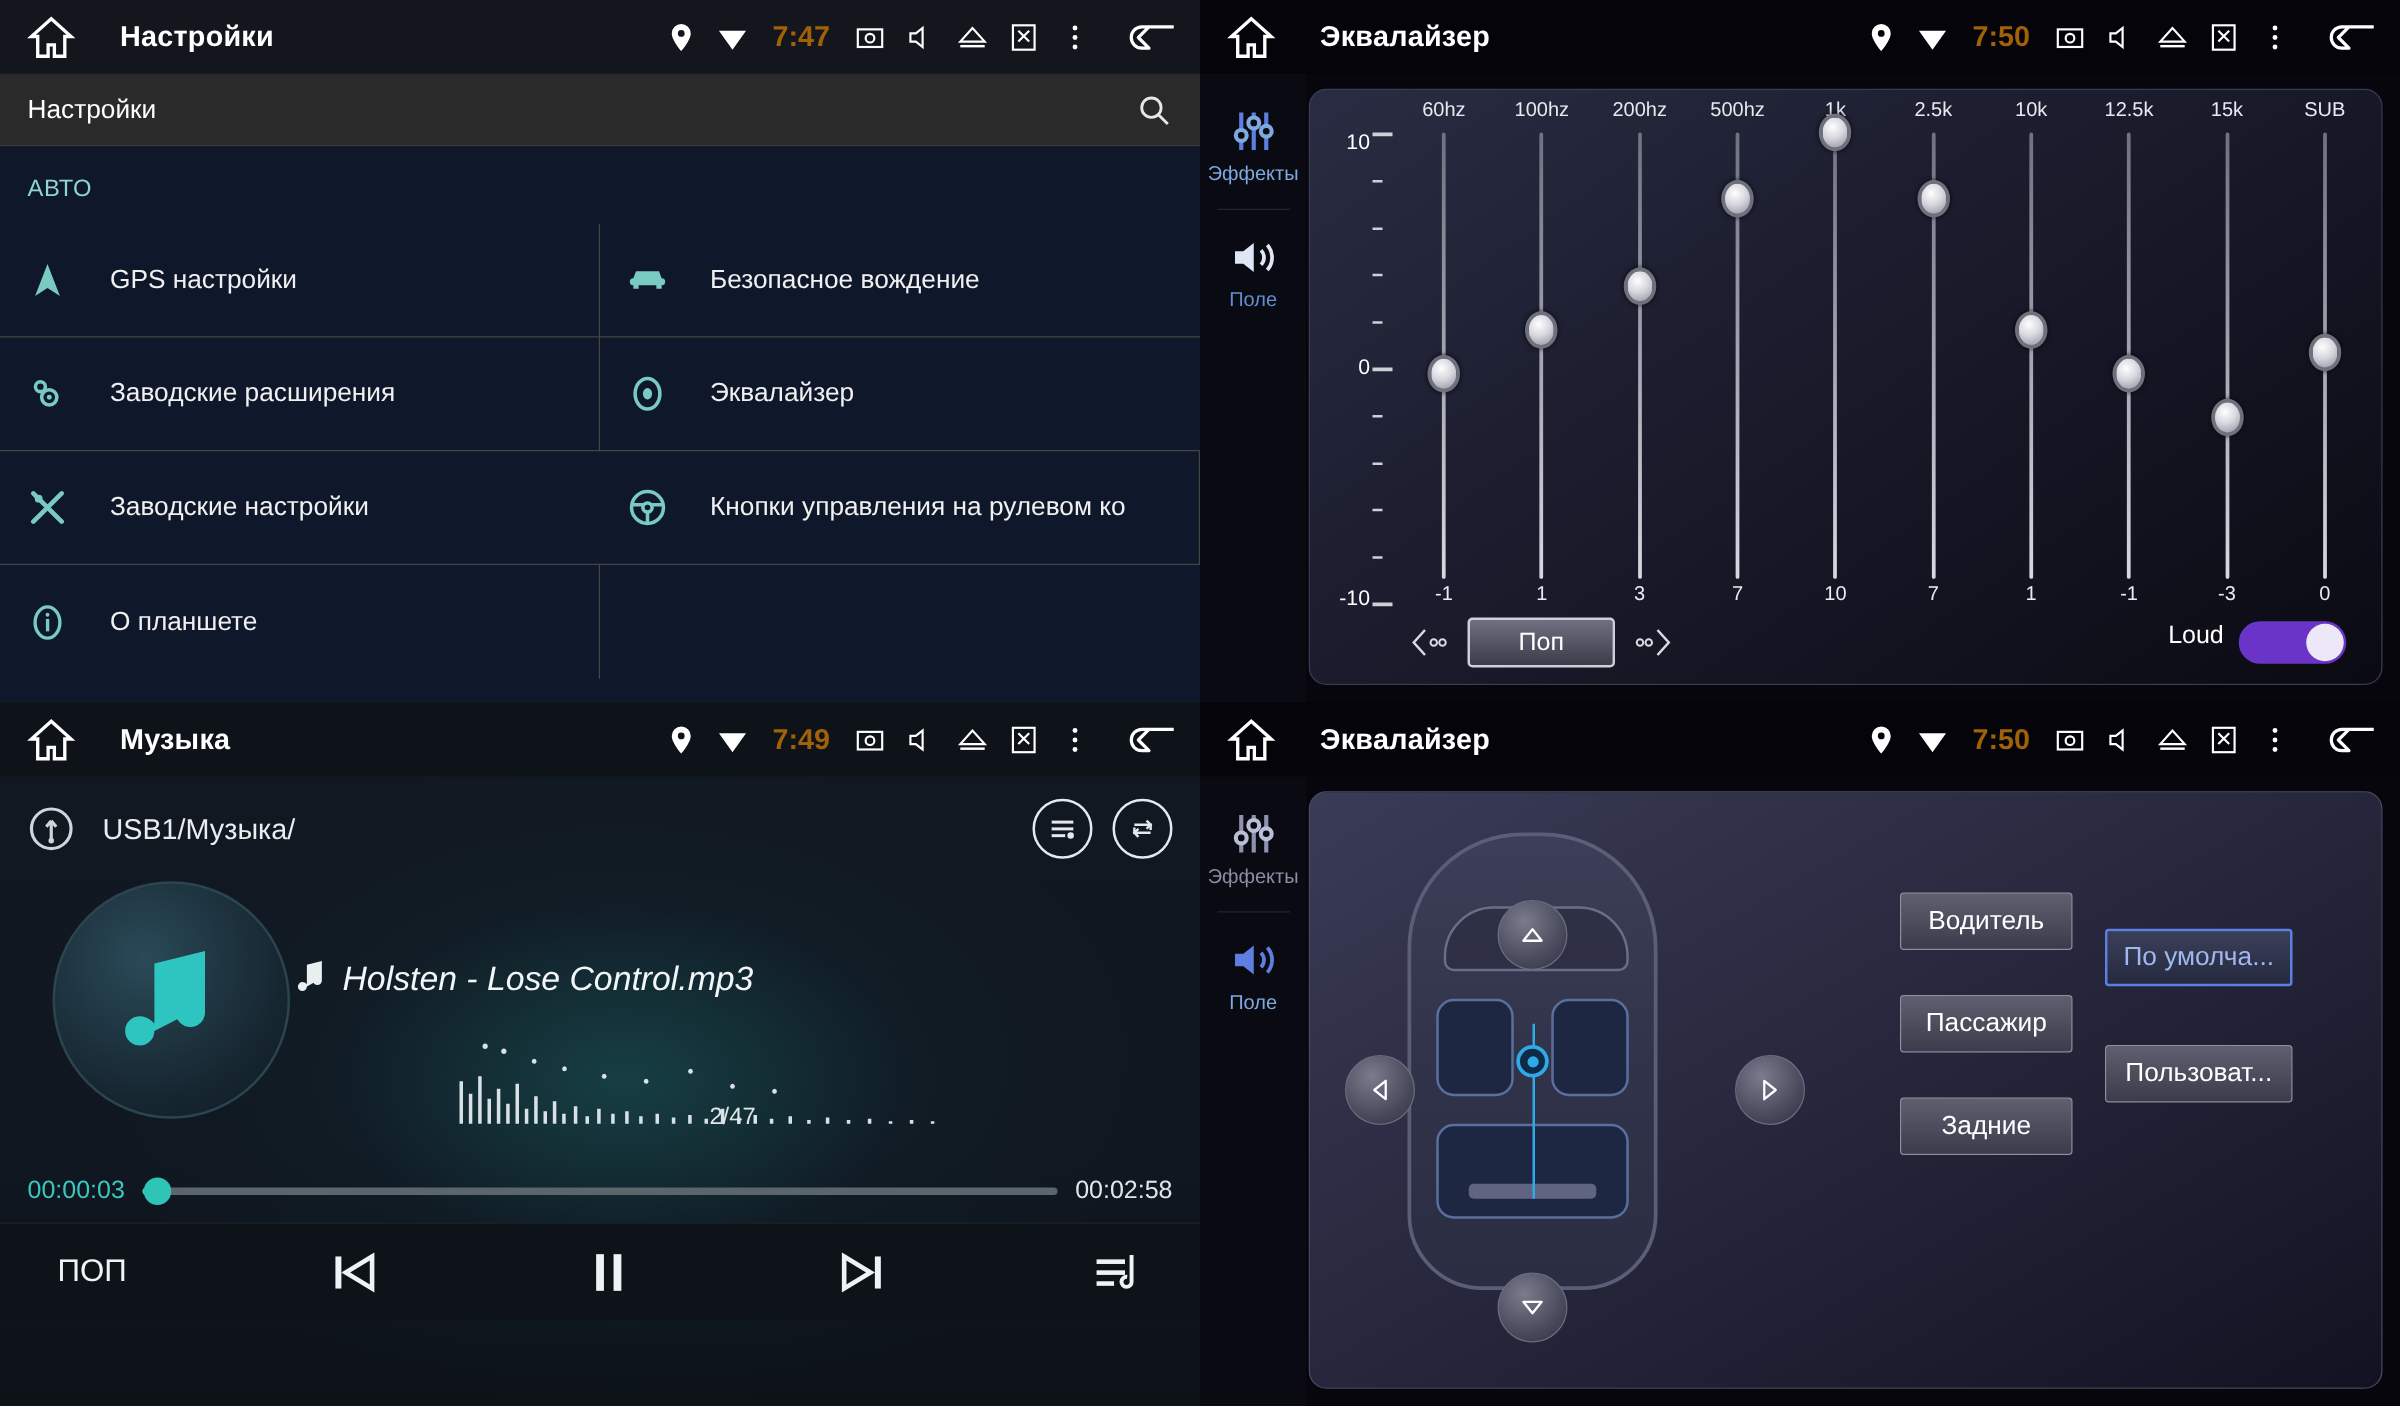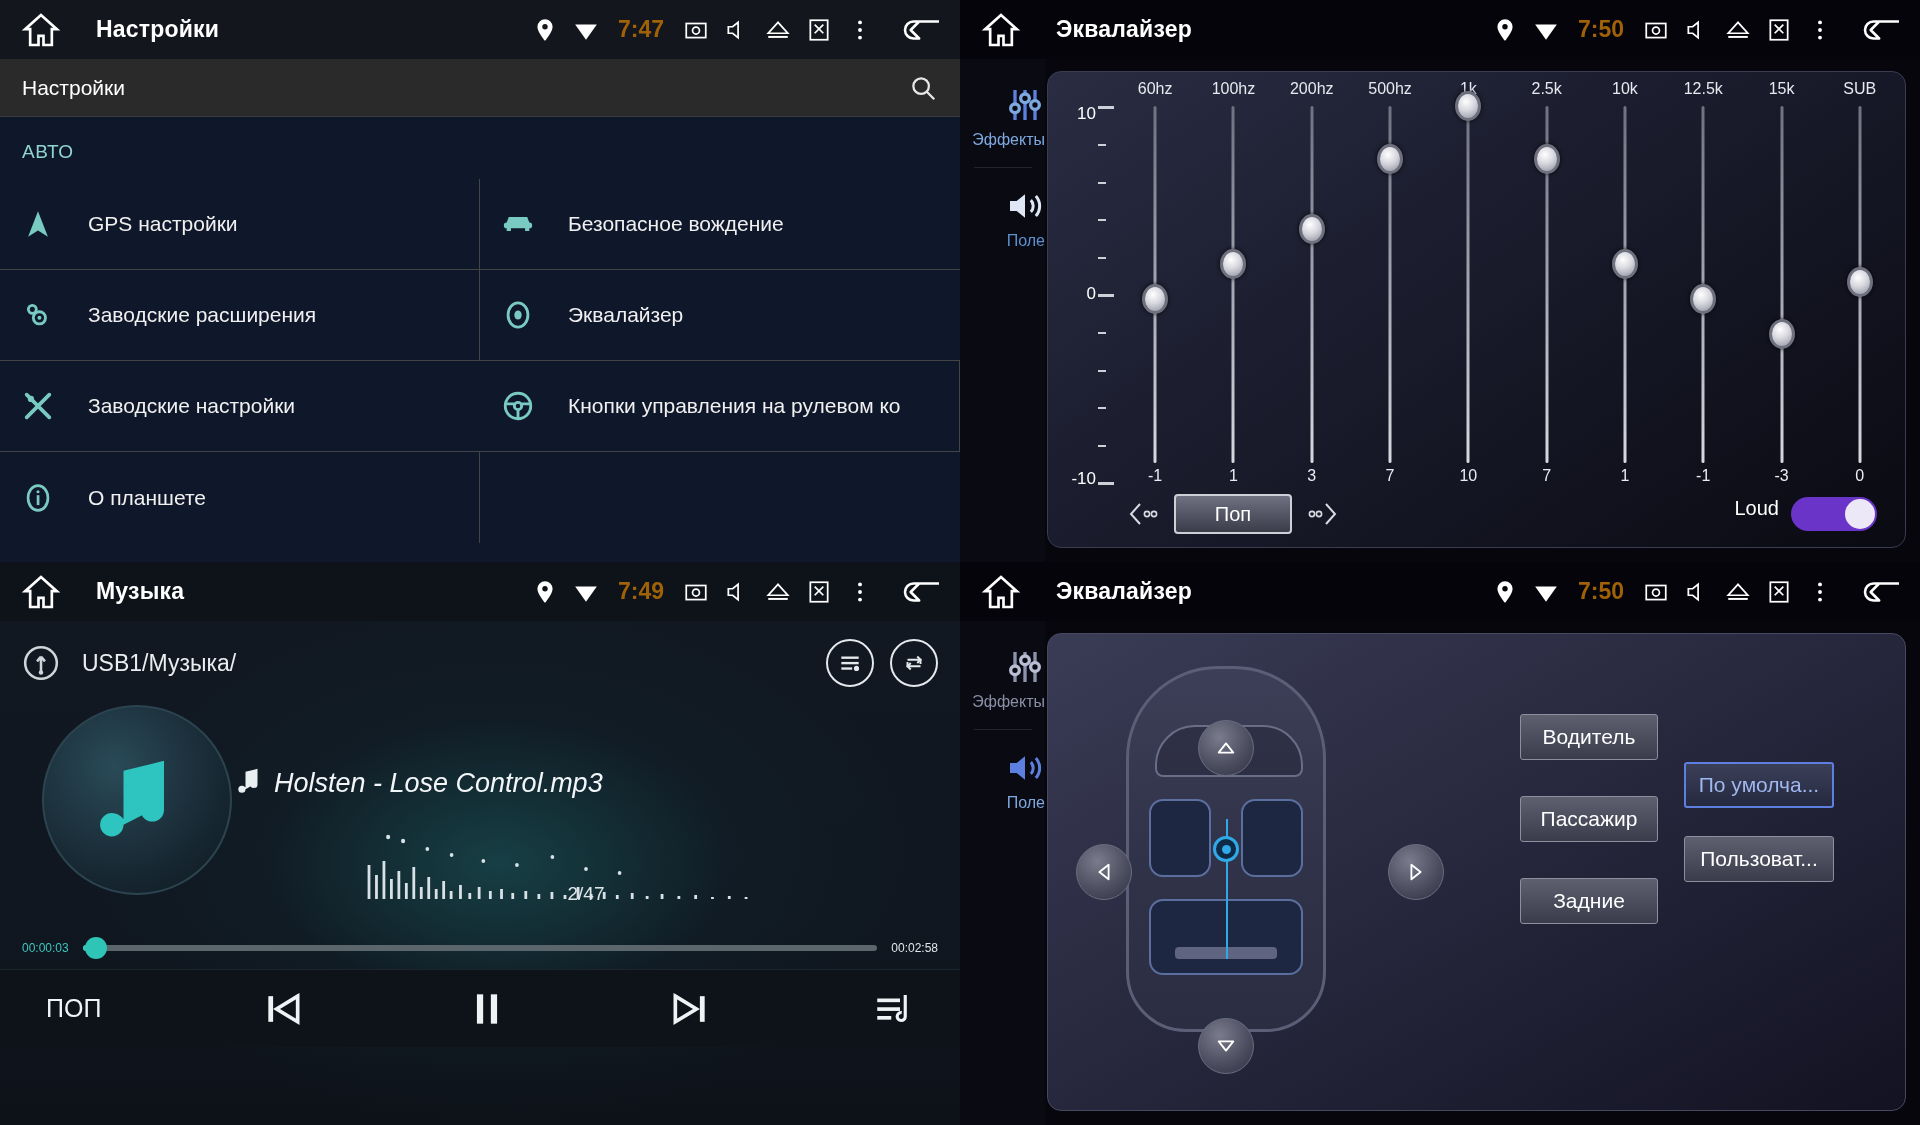--- a/index.html
+++ b/index.html
@@ -77,21 +77,21 @@
   .eq-wrap { display: flex; height: calc(100% - 59px); background: #06060c; }
   .eq-side {
     width: 85px; flex: 0 0 85px;
     background: #0a0a12;
     display: flex; flex-direction: column;
     align-items: center; padding-top: 16px;
     position: relative;
   }
   .eq-side-item {
     width: 100%; display: flex; flex-direction: column;
-    align-items: flex-end; padding: 10px 0 16px;
+    align-items: center; padding: 10px 0 16px;
   }
   .eq-side-label { font-size: 16px; margin-top: 6px; color: #5f8fd0; }
   .eq-side-item.active .eq-side-label { color: #7ea9e0; }
   .eq-side-sep { width: 58px; height: 1px; background: #24242e; margin: 2px 0 8px; }
   .eq-main {
     flex: 1; margin: 12px 14px 14px 2px;
     border-radius: 14px;
     background: linear-gradient(145deg,#2a2c43 0%, #1d1f31 35%, #0a0a12 100%);
     border: 1px solid #3a3c52;
     position: relative;
@@ -199,21 +199,21 @@
   .mus-title { color: #f2f6f8; font-size: 27px; }
   .mus-viz { position: absolute; left: 130px; right: 150px; top: 130px; height: 72px; }
   .mus-index {
     position: absolute; left: 0; right: 0; bottom: -2px;
     text-align: center; color: #dfe6ea; font-size: 19px;
   }
   .mus-seek {
     position: relative; display: flex; align-items: center;
     padding: 0 22px; margin-top: 16px; gap: 14px;
   }
-  .mus-time { color: #39c8bd; font-size: 12px; }
+  .mus-time { color: #39c8bd; font-size: 20px; }
   .mus-time.right { color: #dfe6ea; }
   .mus-bar {
     flex: 1; height: 6px; border-radius: 3px;
     background: #5a656c; position: relative;
   }
   .mus-bar-fill { position: absolute; left: 0; top: 0; bottom: 0; width: 1%; background: #39c8bd; border-radius: 3px; }
   .mus-bar-knob {
     position: absolute; left: 0; top: 50%; transform: translate(-50%,-50%);
     width: 22px; height: 22px; border-radius: 50%; background: #2ec4b6;
   }
@@ -289,21 +289,21 @@
     display: flex; align-items: center; justify-content: center;
     padding: 0 10px;
   }
   .sf-btn.p1 { left: 72px; top: 80px; }
   .sf-btn.p2 { left: 72px; top: 162px; }
   .sf-btn.p3 { left: 72px; top: 244px; }
   .sf-btn.sel {
     background: linear-gradient(180deg,#3b3f58,#262a40);
     border: 2px solid #5d7fe0; color: #9fb8ef;
   }
-  .sf-btn.q1 { left: 236px; top: 128px; width: 150px; }
+  .sf-btn.q1 { left: 236px; top: 109px; width: 150px; }
   .sf-btn.q2 { left: 236px; top: 202px; width: 150px; }
 </style>
 </head>
 <body>
 
 <div class="grid">
 
   <div class="panel set-panel">
     <div class="statusbar">
       <svg class="sb-home" viewBox="0 0 24 24">

